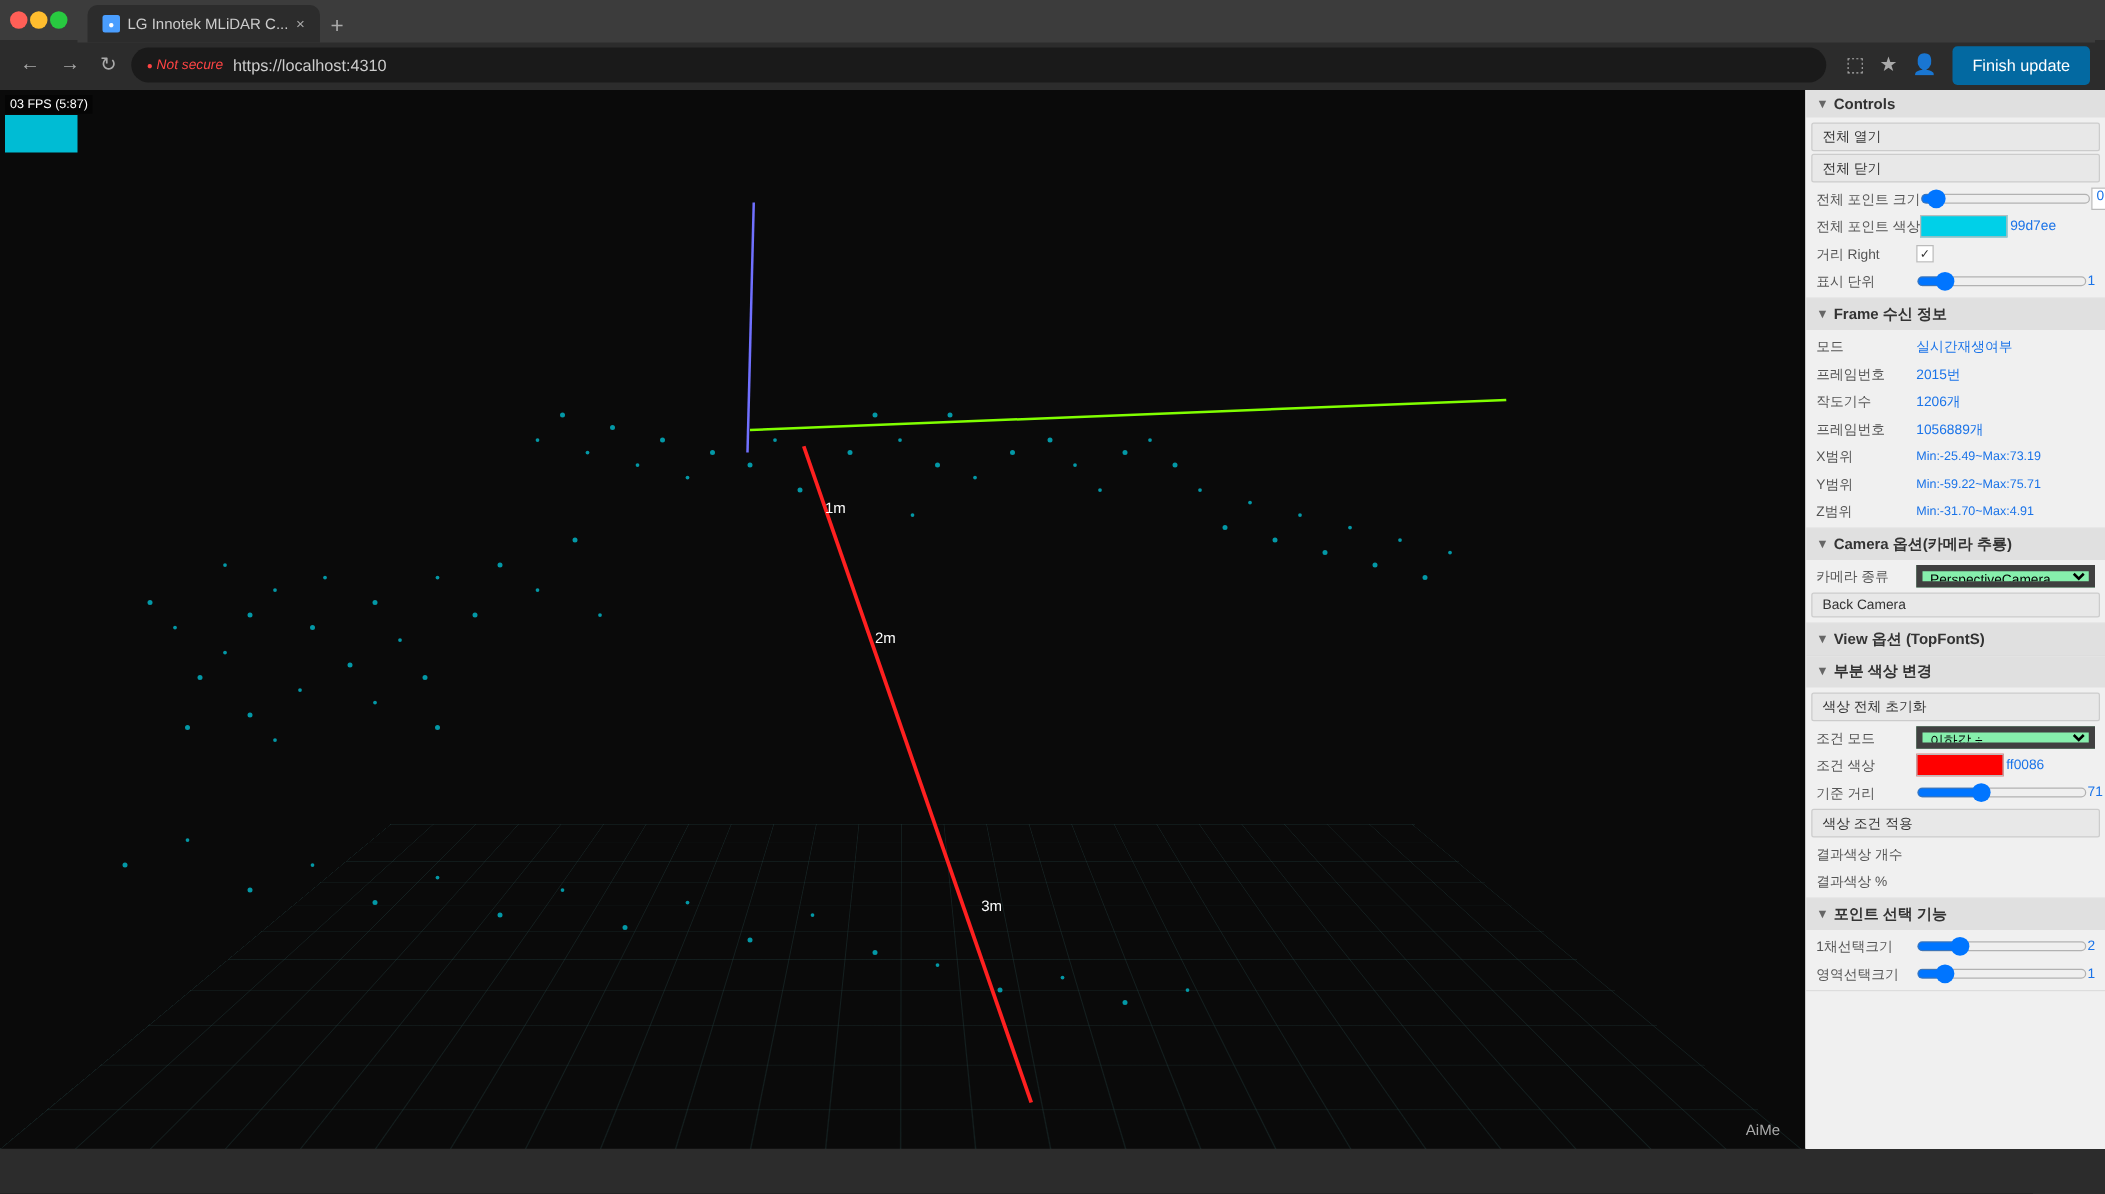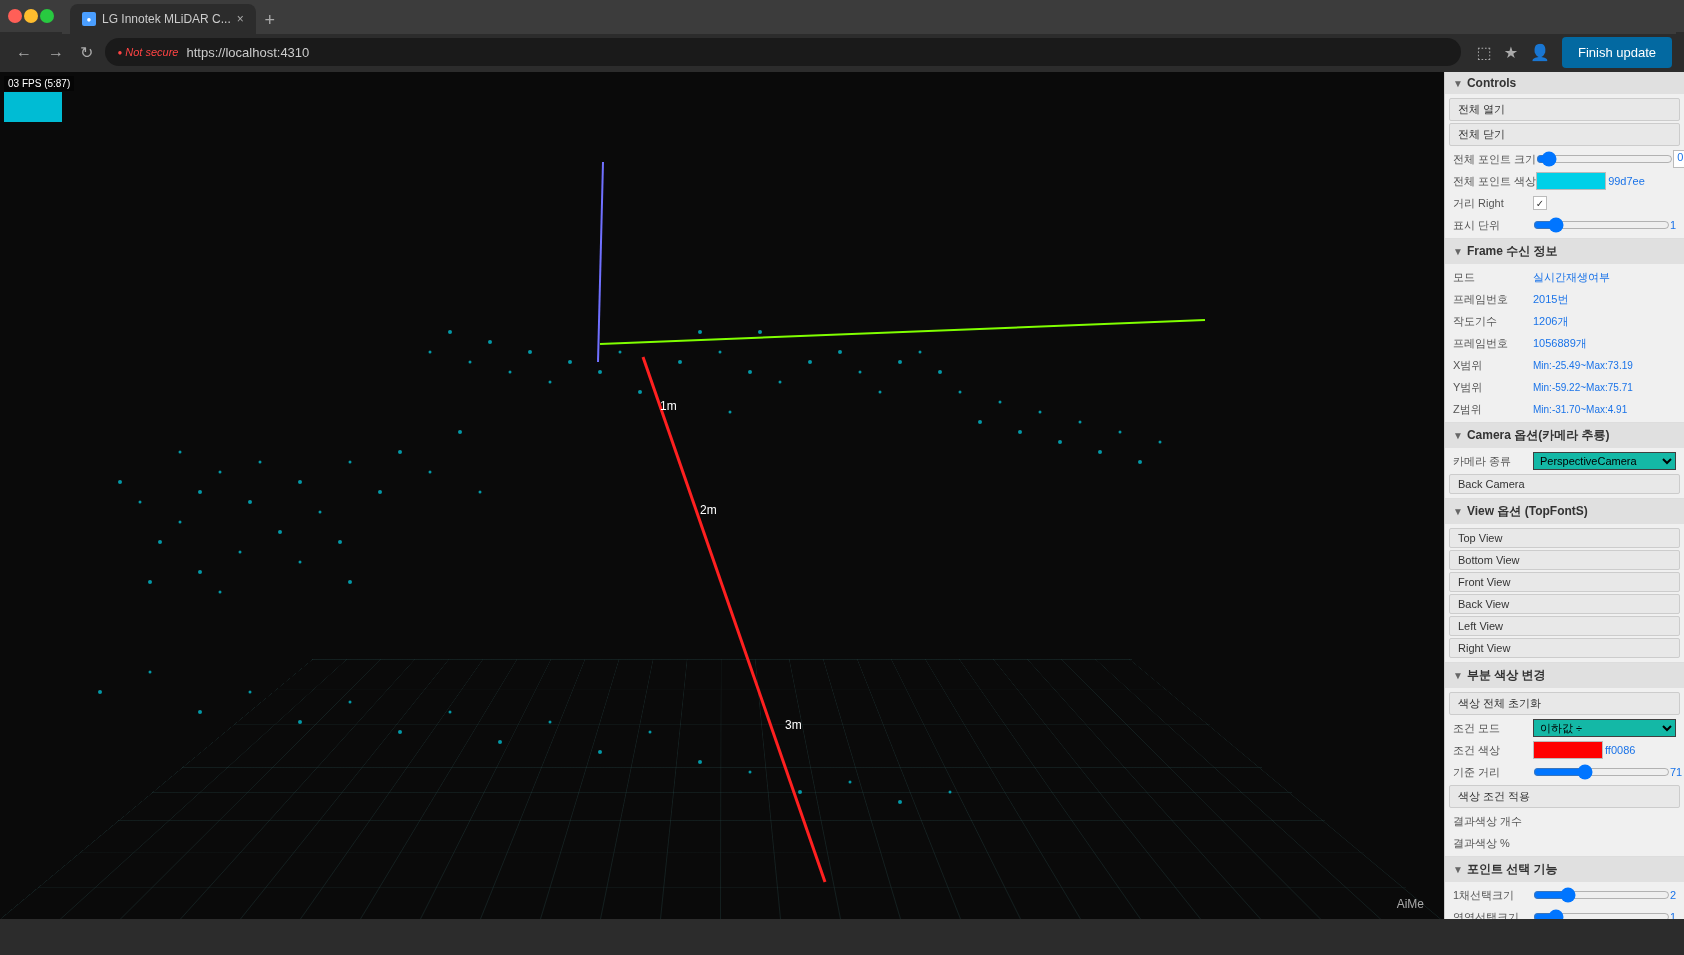--- a/index.html
+++ b/index.html
@@ -47,21 +47,21 @@
     .right-panel { width: 240px; background: #f0f0f0; overflow-y: auto; border-left: 1px solid #ccc; height: 100%; }
     .panel-section { border-bottom: 1px solid #ddd; }
     .section-header { display: flex; align-items: center; gap: 4px; padding: 4px 8px; background: #e0e0e0; font-size: 12px; font-weight: bold; color: #333; cursor: pointer; }
     .section-header .chevron { font-size: 10px; color: #666; }
     .panel-row { display: flex; align-items: center; padding: 2px 8px; min-height: 22px; gap: 0; }
     .panel-row-label { color: #555; font-size: 11px; flex: 0 0 80px; white-space: nowrap; }
     .panel-row-value { color: #1a73e8; font-size: 11px; flex: 1; text-align: left; }
     .panel-input { flex: 1; height: 18px; border: 1px solid #bbb; background: white; font-size: 11px; padding: 0 3px; }
     .panel-input-sm { width: 45px; height: 18px; border: 1px solid #bbb; background: white; font-size: 11px; padding: 0 3px; text-align: right; }
     .checkbox-icon { width: 14px; height: 14px; border: 1px solid #bbb; background: white; display: flex; align-items: center; justify-content: center; font-size: 10px; color: #333; }
-    .select-box { flex: 1; height: 18px; border: 1px solid #404040; background: #14b8a6; font-size: 11px; padding: 0 2px; }
+    .select-box { flex: 1; height: 18px; border: 5px solid #404040; background: #86efac; font-size: 11px; padding: 0 2px; }
     .full-row-btn { display: block; width: calc(100% - 8px); margin: 2px 4px; padding: 3px 8px; background: #e8e8e8; border: 1px solid #ccc; border-radius: 2px; font-size: 11px; cursor: pointer; color: #333; text-align: left; }
     .bottom-label { position: absolute; bottom: 8px; right: 20px; color: #aaa; font-size: 12px; }
     .panel-content { padding: 2px 0; }
   </style>
 </head>
 <body>
 
 <div class="browser-chrome">
 
   <div class="title-bar">
@@ -298,28 +298,20 @@
         </div>
         <button class="full-row-btn">Back Camera</button>
       </div>
     </div>
 
     <div class="panel-section">
       <div class="section-header">
         <span class="chevron">▼</span>
         <span>View 옵션 (TopFontS)</span>
       </div>
-      <div class="panel-content">
-        <button class="full-row-btn">Top View</button>
-        <button class="full-row-btn">Bottom View</button>
-        <button class="full-row-btn">Front View</button>
-        <button class="full-row-btn">Back View</button>
-        <button class="full-row-btn">Left View</button>
-        <button class="full-row-btn">Right View</button>
-      </div>
     </div>
 
     <div class="panel-section">
       <div class="section-header">
         <span class="chevron">▼</span>
         <span>부분 색상 변경</span>
       </div>
       <div class="panel-content">
         <button class="full-row-btn">색상 전체 초기화</button>
         <div class="panel-row">

